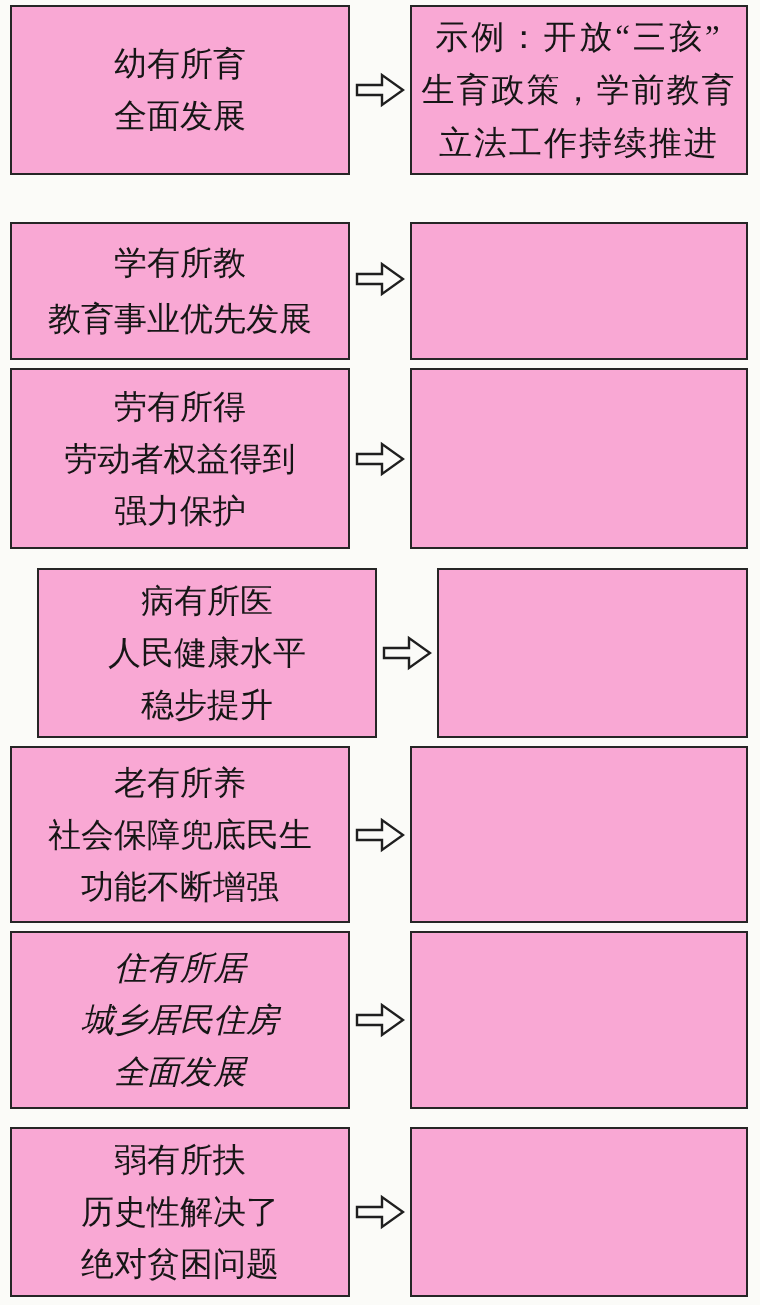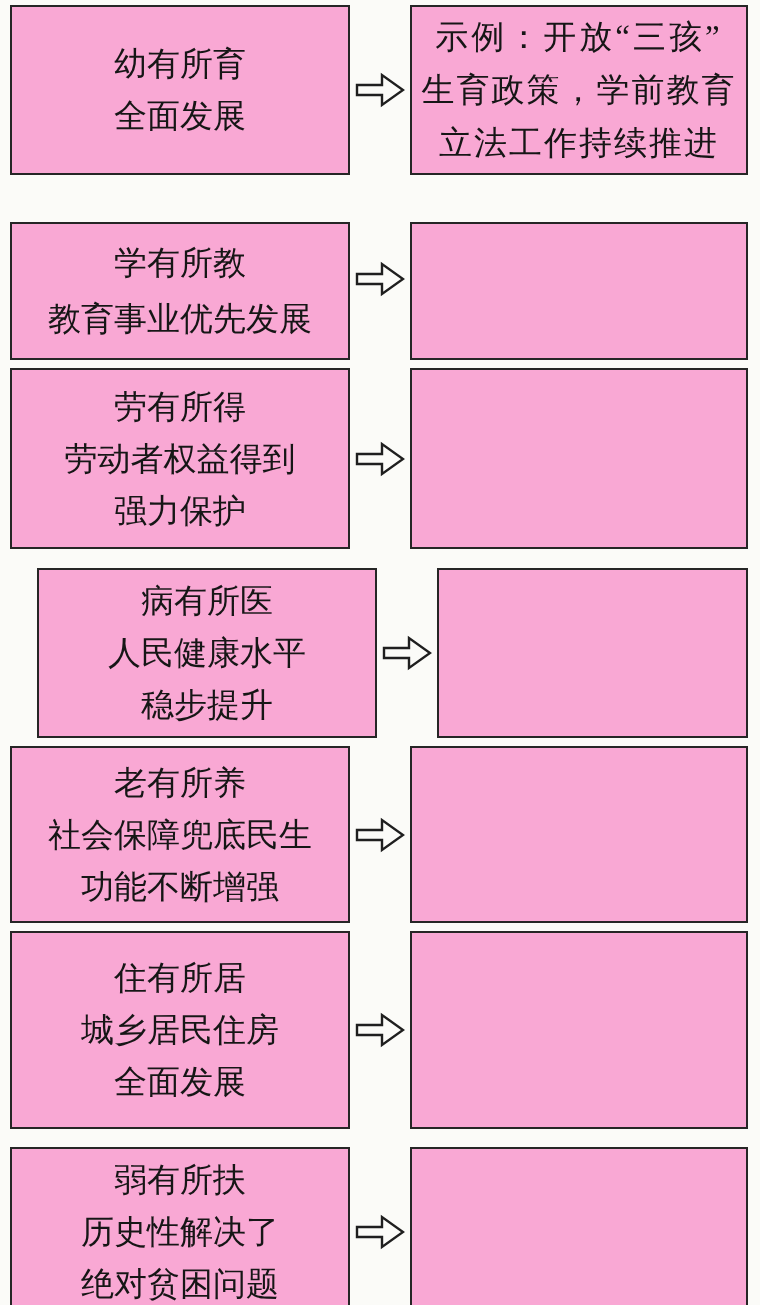--- a/index.html
+++ b/index.html
@@ -45,21 +45,21 @@
   .box.right {
     flex: 1 1 auto;
     padding: 1px 8px;
   }
 
   .r1 .box { height: 170px; }
   .r2 .box { height: 138px; margin-top: 25px; }
   .r3 .box { height: 181px; }
   .r4 .box { height: 170px; }
   .r5 .box { height: 177px; }
-  .r6 .box { height: 198px; }
+  .r6 .box { height: 178px; font-style: italic; }
   .r7 .box { height: 170px; }
 
   .line {
     font-size: 33px;
     line-height: 52px;
     white-space: nowrap;
   }
   .r2 .line { line-height: 56px; }
 
   .example-line {

